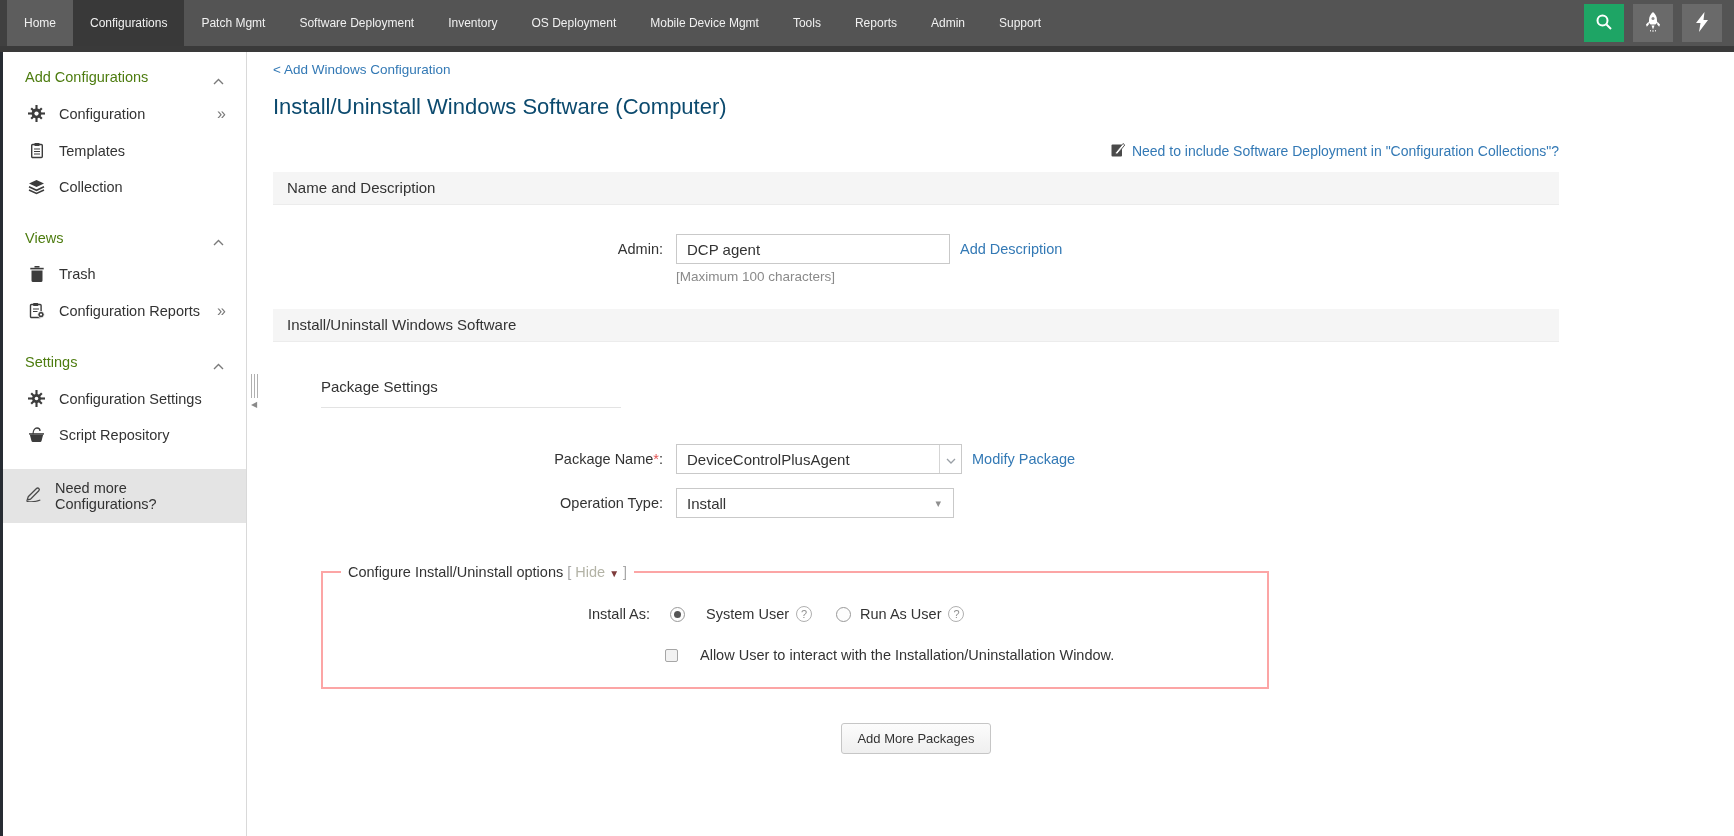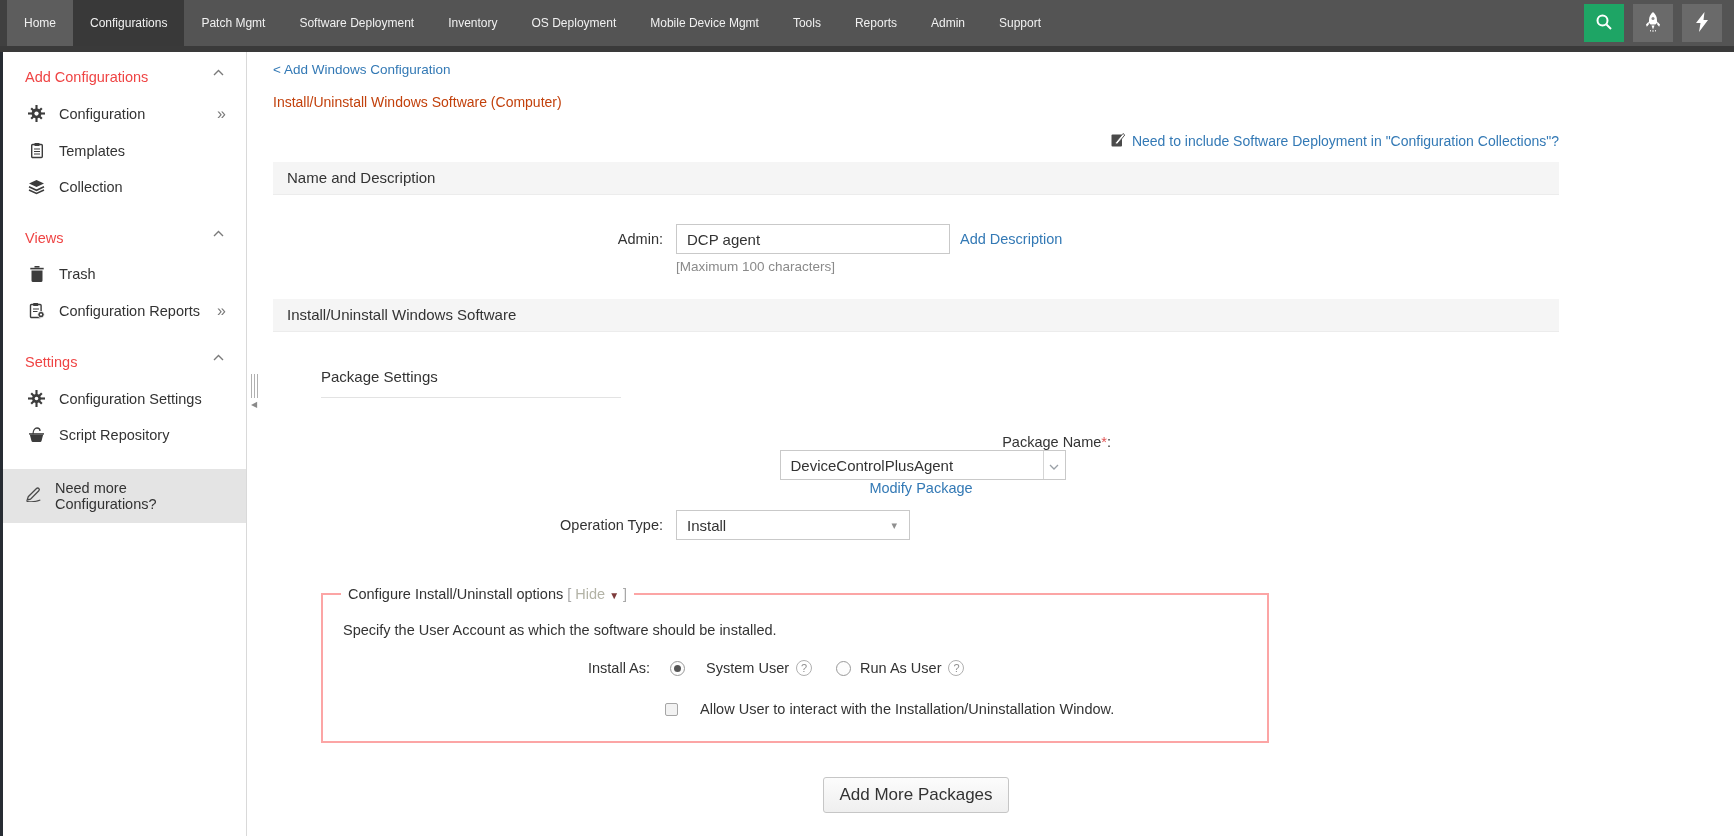--- a/index.html
+++ b/index.html
@@ -22,71 +22,71 @@
              justify-content: center; background: #6a6a6a; cursor: pointer; }
   .nav-btn.green { background: #1ea565; }
   .nav-strip { height: 6px; background: #3a3a3a; }
 
   
   .body-row { display: flex; height: 784px; position: relative; }
 
   
   .sidebar { width: 247px; min-width: 247px; background: #fff;
              border-left: 3px solid #272c33; border-right: 1px solid #d9d9d9; padding-top: 6px; }
-  .sb-header { display: flex; align-items: flex-start; padding: 11px 22px 10px 22px;
-               color: #ef4444; font-size: 14.5px; cursor: pointer; }
+  .sb-header { display: flex; align-items: flex-end; padding: 11px 22px 10px 22px;
+               color: #4d7c0f; font-size: 14.5px; cursor: pointer; }
   .sb-header .chev { margin-left: auto; display: flex; }
   .sb-item { display: flex; align-items: center; gap: 13px; padding: 10px 20px 10px 24px;
              color: #333; font-size: 14.5px; cursor: pointer; }
   .sb-item .icon { width: 19px; display: flex; justify-content: center; flex: none; }
   .sb-item .sub-arrow { margin-left: auto; color: #7a7a7a; font-size: 16px; line-height: 1; }
   .sb-gap { height: 14px; }
   .sb-footer { background: #e4e4e4; display: flex; align-items: center; gap: 12px;
                padding: 11px 20px 11px 22px; margin-top: 16px; font-size: 14.5px;
                color: #333; cursor: pointer; }
   .grip { position: absolute; left: 248px; top: 322px; width: 12px; display: flex;
           flex-direction: column; align-items: center; gap: 3px; cursor: col-resize; }
   .grip-dots { width: 7px; height: 24px;
                background: repeating-linear-gradient(90deg,#b0b0b0 0 1px,transparent 1px 3px); }
   .grip-arrow { color: #8a8a8a; font-size: 8px; line-height: 1; }
 
   
   .main { flex: 1; padding: 8px 0 0 26px; }
   .main-inner { width: 1286px; }
   a.link { color: #3379b5; text-decoration: none; cursor: pointer; }
   .back-link { font-size: 13.5px; display: inline-block; }
-  .page-title { font-size: 14px; color: #c2410c; margin-top: 16px; font-weight: normal; }
+  .page-title { font-size: 22px; color: #0c4a6e; margin-top: 16px; font-weight: normal; }
   .collections-row { display: flex; justify-content: flex-end; align-items: center; gap: 7px;
                      margin-top: 22px; font-size: 14px; }
   .section-bar { background: #f5f5f5; font-size: 15px; color: #333; padding: 7px 14px 8px 14px;
                  border-bottom: 1px solid #ececec; }
   .bar-1 { margin-top: 12px; }
   .bar-2 { margin-top: 25px; }
 
   .form-row { display: flex; align-items: center; }
   .form-label { width: 390px; text-align: right; font-size: 14.5px; color: #333; flex: none; }
   .req { color: #e05252; }
   .text-input { margin-left: 13px; width: 274px; height: 30px; border: 1px solid #c9c9c9;
                 font-size: 15px; padding: 0 10px; color: #333; outline: none;
                 font-family: "Liberation Sans", sans-serif; }
   .name-row { margin-top: 29px; }
   .side-link { margin-left: 10px; font-size: 14.5px; }
   .hint { margin-left: 403px; margin-top: 5px; color: #8a8a8a; font-size: 13.5px; }
 
   .pkg-settings { margin: 36px 0 0 48px; width: 300px; border-bottom: 1px solid #e3e3e3;
                   padding-bottom: 12px; font-size: 15px; color: #333; }
-  .pkg-row { margin-top: 36px; flex-direction: column; }
+  .pkg-row { margin-top: 36px; }
   .op-row { margin-top: 14px; }
   .combo { display: flex; align-items: stretch; border: 1px solid #c9c9c9; height: 30px;
            width: 286px; margin-left: 13px; }
   .combo input { border: none; outline: none; flex: 1; font-size: 15px; padding: 0 10px;
                  color: #333; min-width: 0; font-family: "Liberation Sans", sans-serif; }
   .combo .dd { width: 22px; border-left: 1px solid #d5d5d5; display: flex; align-items: center;
                justify-content: center; cursor: pointer; background: #fff; }
-  .select { position: relative; width: 234px; height: 30px; border: 1px solid #c9c9c9;
+  .select { position: relative; width: 278px; height: 30px; border: 1px solid #c9c9c9;
             margin-left: 13px; display: flex; align-items: center; padding: 0 10px;
             font-size: 15px; color: #333; cursor: pointer; background: #fff; }
   .select .caret { position: absolute; right: 12px; color: #8f8f8f; font-size: 11px; }
 
   fieldset.options { margin: 46px 0 0 48px; width: 948px; border: 2px solid #fca5a5;
                      padding: 4px 24px 24px 16px; }
   fieldset.options legend { font-size: 14.5px; color: #333; padding: 0 7px; margin-left: 2px; }
   .bracket { color: #a8a8a8; }
   .hide-lbl { color: #b3b3a6; cursor: pointer; }
   .hide-caret { color: #7e3b3b; font-size: 10px; cursor: pointer; }
@@ -99,21 +99,21 @@
                           background: #555; }
   .help { width: 16px; height: 16px; border-radius: 50%; border: 1px solid #b0b0b0;
           color: #909090; font-size: 11px; line-height: 14px; text-align: center; flex: none;
           cursor: pointer; }
   .allow-row { display: flex; align-items: center; gap: 22px; margin-top: 25px;
                margin-left: 326px; font-size: 14.5px; }
   .checkbox { width: 13px; height: 13px; border: 1px solid #a6a6a6; border-radius: 2px;
               background: #f2f2f2; flex: none; cursor: pointer; }
   .add-more-row { text-align: center; margin-top: 34px; }
   .btn { background: linear-gradient(#fcfcfc, #efefef); border: 1px solid #c6c6c6;
-         padding: 7px 15px; font-size: 17px; color: #333; border-radius: 3px; cursor: pointer;
+         padding: 7px 15px; font-size: 13px; color: #333; border-radius: 3px; cursor: pointer;
          font-family: "Liberation Sans", sans-serif; }
 </style>
 </head>
 <body>
 
 <header class="nav">
   <div class="nav-left-pad"></div>
   <div class="nav-item home-bg">Home</div>
   <div class="nav-item active">Configurations</div>
   <div class="nav-item">Patch Mgmt</div>
@@ -346,21 +346,20 @@
 
       <fieldset class="options">
         <legend>
           <span>Configure Install/Uninstall options</span>
           <span class="bracket">[</span>
           <span class="hide-lbl">Hide</span>
           <span class="hide-caret">▼</span>
           <span class="bracket">]</span>
         </legend>
 
-        <div class="spec-text">Specify the User Account as which the software should be installed.</div>
 
         <div class="install-as-row">
           <span>Install As:</span>
           <span class="radio checked" style="margin-left:20px"></span>
           <span style="margin-left:21px">System User</span>
           <span class="help" style="margin-left:7px">?</span>
           <span class="radio" style="margin-left:24px"></span>
           <span style="margin-left:9px">Run As User</span>
           <span class="help" style="margin-left:7px">?</span>
         </div>

